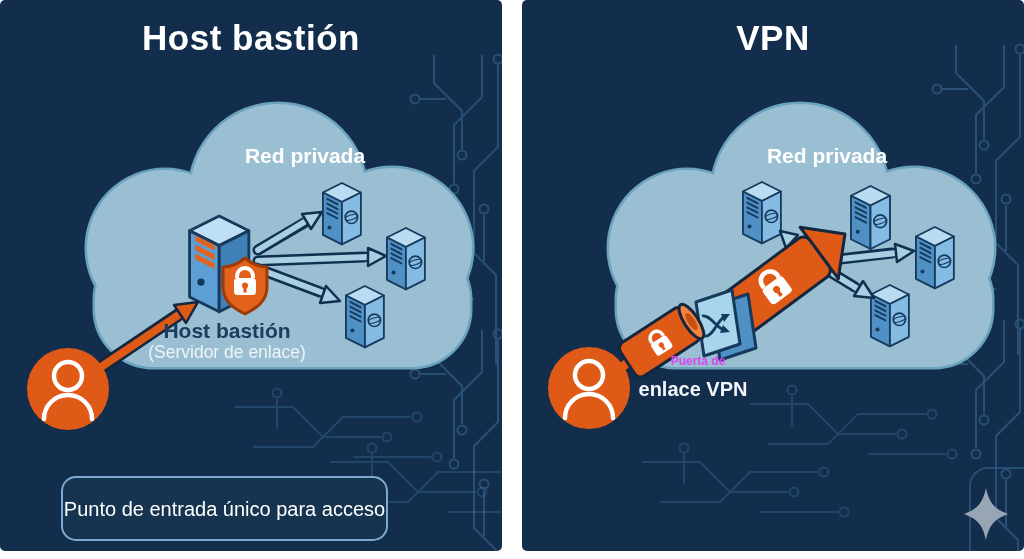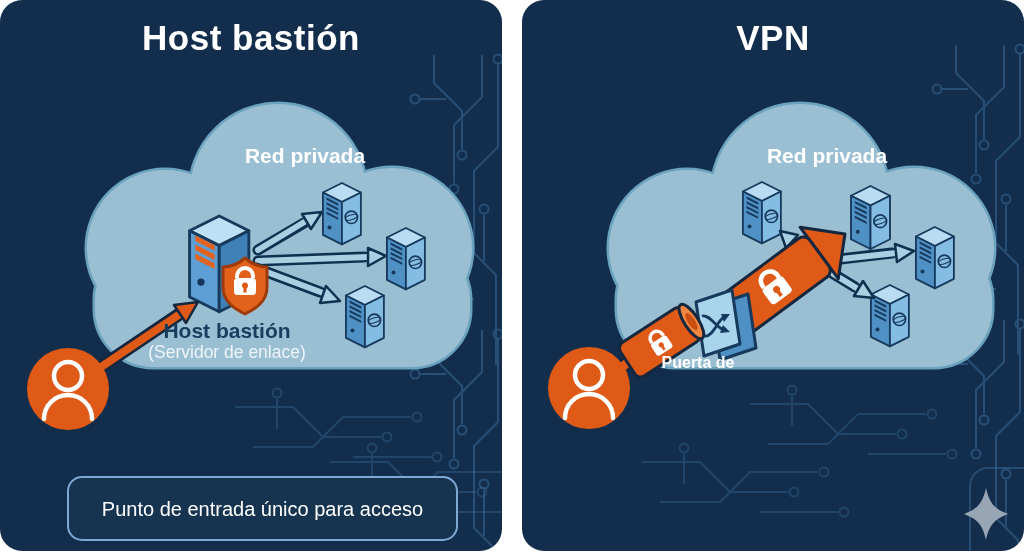--- a/index.html
+++ b/index.html
@@ -1,31 +1,31 @@
 <!DOCTYPE html>
 <html><head>
 <meta charset="utf-8">
 <style>
   html,body{margin:0;padding:0;background:#ffffff;}
   .stage{position:relative;width:1024px;height:559px;background:#ffffff;overflow:hidden;
          font-family:"Liberation Sans",sans-serif;}
   .panel{position:absolute;top:0;width:502px;height:551px;background:#122e4c;
-         border-radius:22px;overflow:hidden;}
+         border-radius:5px;overflow:hidden;}
   .panel-left{left:0;}
   .panel-right{left:522px;}
   .title{position:absolute;top:18px;left:0;width:100%;text-align:center;color:#ffffff;
          font-size:35px;font-weight:bold;letter-spacing:.5px;z-index:2;}
   .diagram{position:absolute;left:0;top:0;z-index:1;}
   .overlay-label{position:absolute;transform:translateX(-50%);text-align:center;z-index:2;white-space:nowrap;}
   .cloud-label{left:305px;top:144px;font-size:21px;font-weight:bold;color:#ffffff;text-align:right;}
   .node-label{left:227px;top:319px;font-size:21px;font-weight:bold;color:#1b3d60;}
   .node-sublabel{left:227px;top:342px;font-size:17.5px;color:#eef3f8;}
-  .gw-label1{left:176px;top:354px;font-size:16px;font-weight:bold;color:#ffffff;}
+  .gw-label1{left:176px;top:354px;font-size:12px;font-weight:bold;color:#d946ef;}
   .gw-label2{left:171px;top:378px;font-size:20px;font-weight:bold;color:#f2f6fa;}
-  .caption{position:absolute;left:67px;top:476px;width:391px;height:65px;box-sizing:border-box;
+  .caption{position:absolute;left:61px;top:476px;width:327px;height:65px;box-sizing:border-box;
            border:2px solid #7fa8d4;border-radius:15px;background:#16334f;color:#ffffff;
            font-size:20px;line-height:28px;text-align:center;display:flex;flex-direction:column;
            justify-content:center;z-index:2;}
   .panel-right .caption{left:56px;width:390px;}
   .sparkle{position:absolute;left:441px;top:487px;z-index:3;}
 </style>
 </head>
 <body>
 
 <svg width="0" height="0" style="position:absolute" aria-hidden="true">
@@ -279,19 +279,20 @@
           </g>
       </g>
 
       <g transform="translate(67,388)">
           <use href="#user-badge"></use>
         </g>
     </svg>
 
     <div class="overlay-label cloud-label">Red privada</div>
     <div class="overlay-label gw-label1">Puerta de</div>
+    <div class="overlay-label gw-label2">enlace VPN</div>
 
 
     <svg class="sparkle" width="46" height="54" viewBox="0 0 46 54">
       <path d="M23,1 C26.5,17 32,22 45,27 C32,32 26.5,37 23,53 C19.5,37 14,32 1,27 C14,22 19.5,17 23,1 Z" fill="#97a5b4"></path>
     </svg>
   </section>
 </div>
 
 </body></html>

